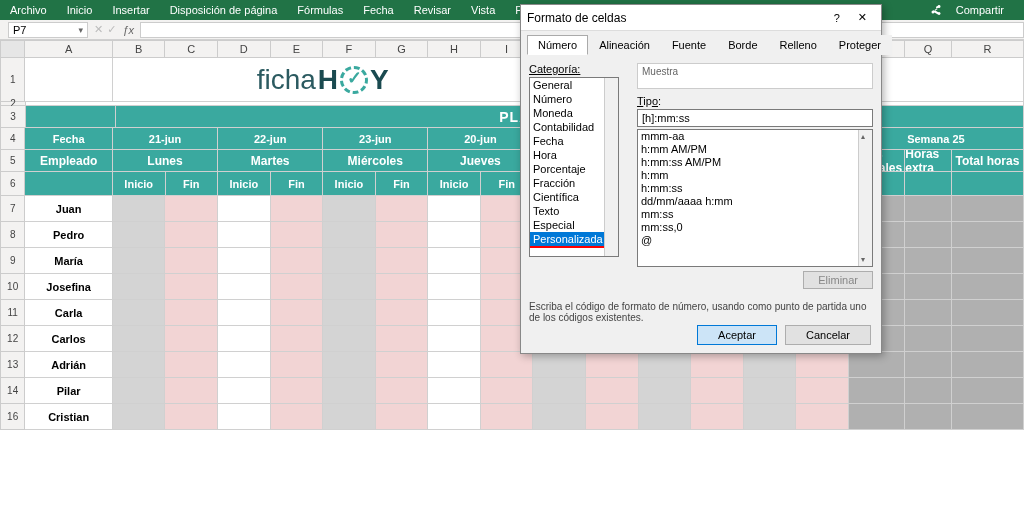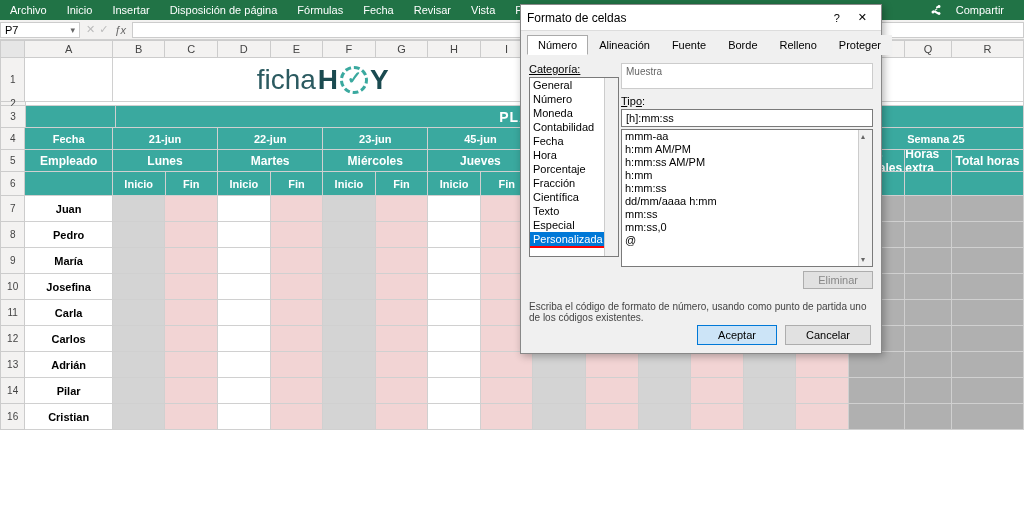--- a/index.html
+++ b/index.html
@@ -1,21 +1,21 @@
 <!DOCTYPE html>
 <html><head>
 <meta charset="utf-8">
 <style>
 *{box-sizing:border-box;margin:0;padding:0;font-family:"Segoe UI",Arial,sans-serif}
 body{background:#fff;overflow:hidden;width:1024px;height:507px;position:relative}
 .ribbon{background:#217346;height:20px;display:flex;align-items:center;font-size:11px;color:#fff}
 .ribbon span{padding:0 10px;cursor:pointer}
 .ribbon .share{margin-left:auto;display:flex;align-items:center;gap:4px}
 .namebar{height:20px;background:#f3f2f1;display:flex;align-items:center;border-bottom:1px solid #d0d0d0;font-size:11px}
-.namebox{width:80px;border:1px solid #ccc;background:#fff;padding:1px 4px;margin-left:0;display:flex;align-items:center;justify-content:space-between}
+.namebox{width:80px;border:1px solid #ccc;background:#fff;padding:1px 4px;margin-left:8px;display:flex;align-items:center;justify-content:space-between}
 .namebox::after{content:"▾";color:#666;font-size:9px}
 .fnbar{display:flex;align-items:center;flex:1;margin-left:6px}
 .fx{font-style:italic;color:#666;margin:0 6px;font-size:11px}
 .fnin{flex:1;border:1px solid #ccc;background:#fff;height:16px}
 .sheet{position:relative}
 .colhdr{display:flex;height:18px;background:#f3f2f1}
 .corner{width:26px;border:1px solid #ccc;background:#e6e6e6}
 .ch{border:1px solid #ccc;border-left:none;text-align:center;font-size:11px;color:#444;line-height:16px}
 .rowhdr{width:26px;border:1px solid #ccc;border-top:none;text-align:center;font-size:10px;color:#444;background:#f3f2f1;display:flex;align-items:center;justify-content:center}
 .grid{display:flex;flex-direction:column}
@@ -34,21 +34,21 @@
 .nameA{background:#fff;font-weight:700;font-size:11px;justify-content:center}
 
 .dlg{position:absolute;left:520px;top:4px;width:362px;height:350px;background:#f0f0f0;border:1px solid #888;box-shadow:2px 2px 8px rgba(0,0,0,.3);font-size:11px}
 .dlg-t{height:26px;display:flex;align-items:center;padding:0 6px;background:#fff;border-bottom:1px solid #ddd}
 .dlg-t span:first-child{flex:1;font-size:12px}
 .dlg-t .hlp{margin-right:10px;cursor:pointer}
 .dlg-t .cls{cursor:pointer;padding:2px 8px}
 .tabs{display:flex;padding:4px 6px 0;gap:0;background:#f0f0f0}
 .tab{padding:3px 10px;font-size:11px;background:#f0f0f0;border:1px solid transparent;cursor:pointer}
 .tab.act{background:#fff;border:1px solid #aaa;border-bottom:1px solid #fff}
-.dlg-body{padding:8px;display:flex;gap:2px;background:#f0f0f0}
+.dlg-body{padding:8px;display:flex;gap:18px;background:#f0f0f0}
 .catcol{width:90px}
 .lbl{font-size:11px;margin-bottom:2px}
 .catlist{background:#fff;border:1px solid #7a7a7a;height:180px;overflow:hidden;position:relative}
 .catlist div{padding:0 3px;font-size:11px;line-height:14px}
 .catlist .sel{background:#0078d7;color:#fff;position:relative}
 .catlist .sel::after{content:"";position:absolute;left:0;right:0;bottom:-2px;height:2px;background:red}
 .catlist .sb{position:absolute;right:0;top:0;bottom:0;width:14px;background:#f0f0f0;border-left:1px solid #ccc}
 .rcol{flex:1}
 .samp{background:#fff;border:1px solid #ccc;height:26px;margin-bottom:6px;padding:2px 4px;font-size:10px;color:#666}
 .tin{width:100%;background:#fff;border:1px solid #7a7a7a;padding:2px 4px;font-size:11px;margin-bottom:2px}
@@ -143,21 +143,21 @@
         <div class="rowhdr" style="height: 22px;">3</div>
         <div class="cell title" style="width: 90px; height: 22px;"></div>
         <div class="cell title" style="width: 908px; height: 22px;">PLANTILLA DE CO</div>
       </div>
       <div class="gr" style="height: 22px;">
         <div class="rowhdr" style="height: 22px;">4</div>
         <div class="cell teal" style="width: 90px; height: 22px;">Fecha</div>
         <div class="cell teal" style="width: 108px; height: 22px;">21-jun</div>
         <div class="cell teal" style="width: 108px; height: 22px;">22-jun</div>
         <div class="cell teal" style="width: 108px; height: 22px;">23-jun</div>
-        <div class="cell teal" style="width: 108px; height: 22px;">45-jun</div>
+        <div class="cell teal" style="width: 108px; height: 22px;">20-jun</div>
         <div class="cell teal" style="width: 324px; height: 22px;"></div>
         <div class="cell teal" style="width: 180px; height: 22px;">Semana 25</div>
       </div>
       <div class="gr" style="height: 22px;">
         <div class="rowhdr" style="height: 22px;">5</div>
         <div class="cell tealA" style="width: 90px; height: 22px;">Empleado</div>
         <div class="cell tealA" style="width: 108px; height: 22px;">Lunes</div>
         <div class="cell tealA" style="width: 108px; height: 22px;">Martes</div>
         <div class="cell tealA" style="width: 108px; height: 22px;">Miércoles</div>
         <div class="cell tealA" style="width: 108px; height: 22px;">Jueves</div>

